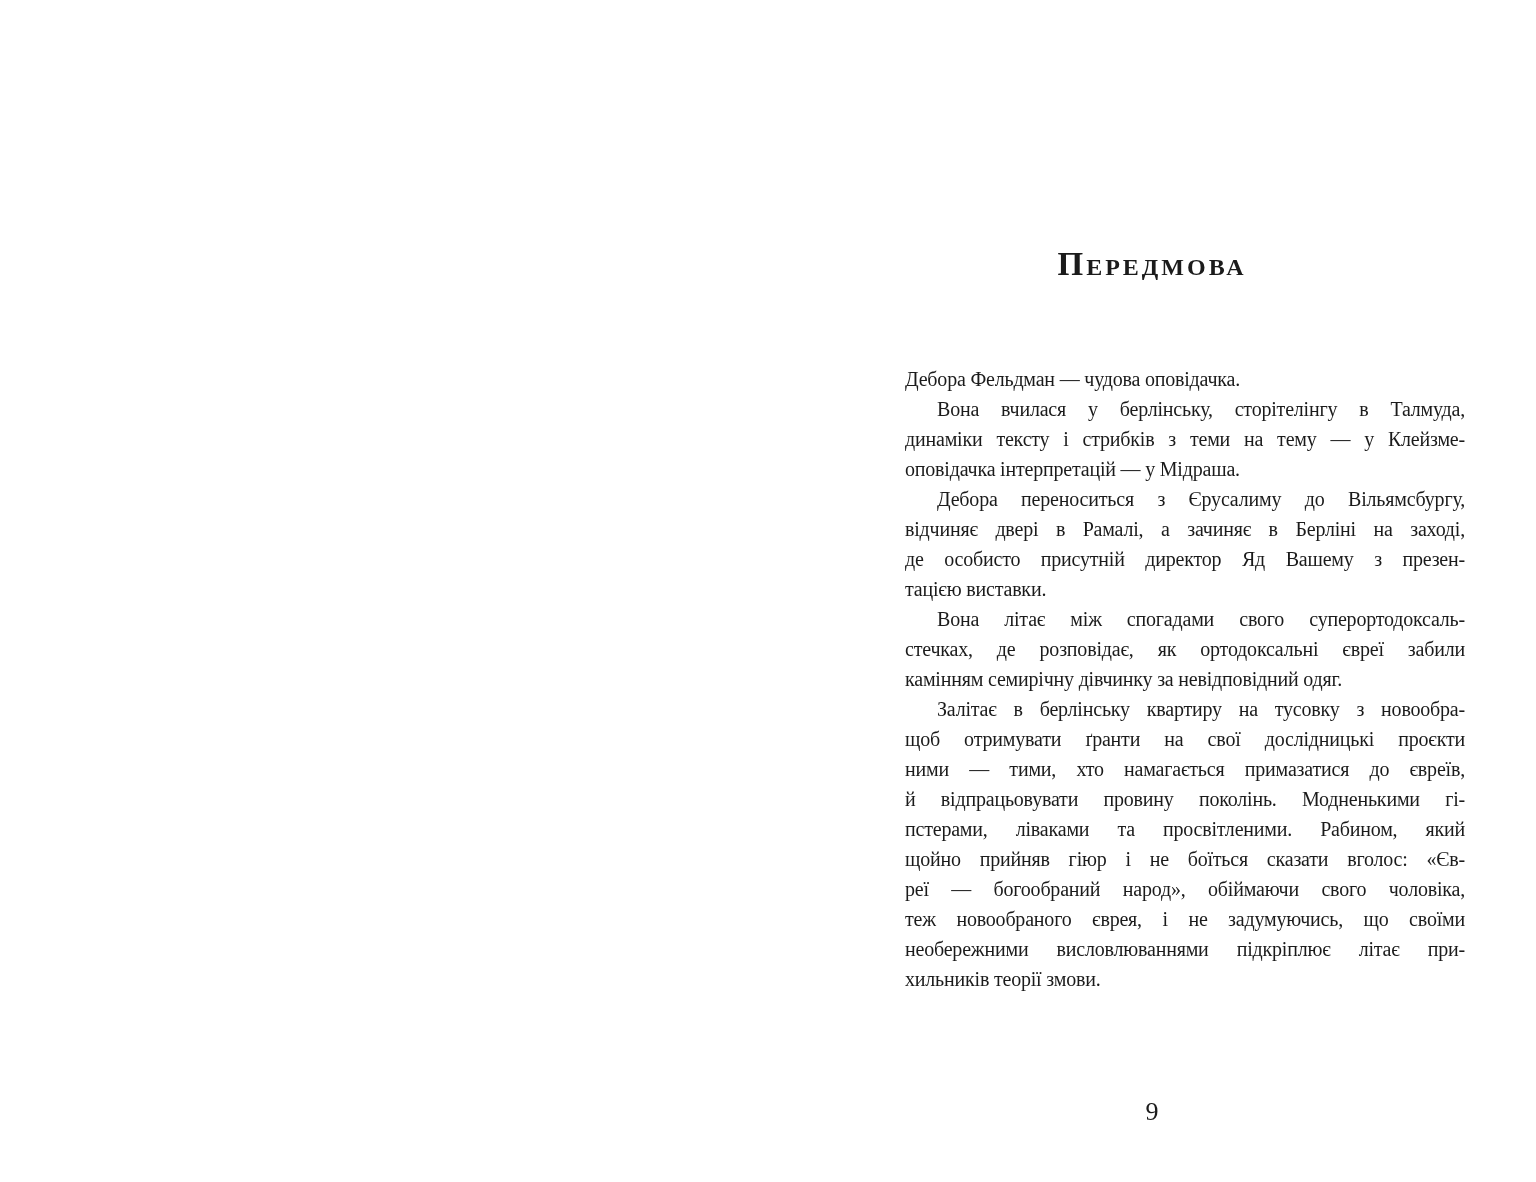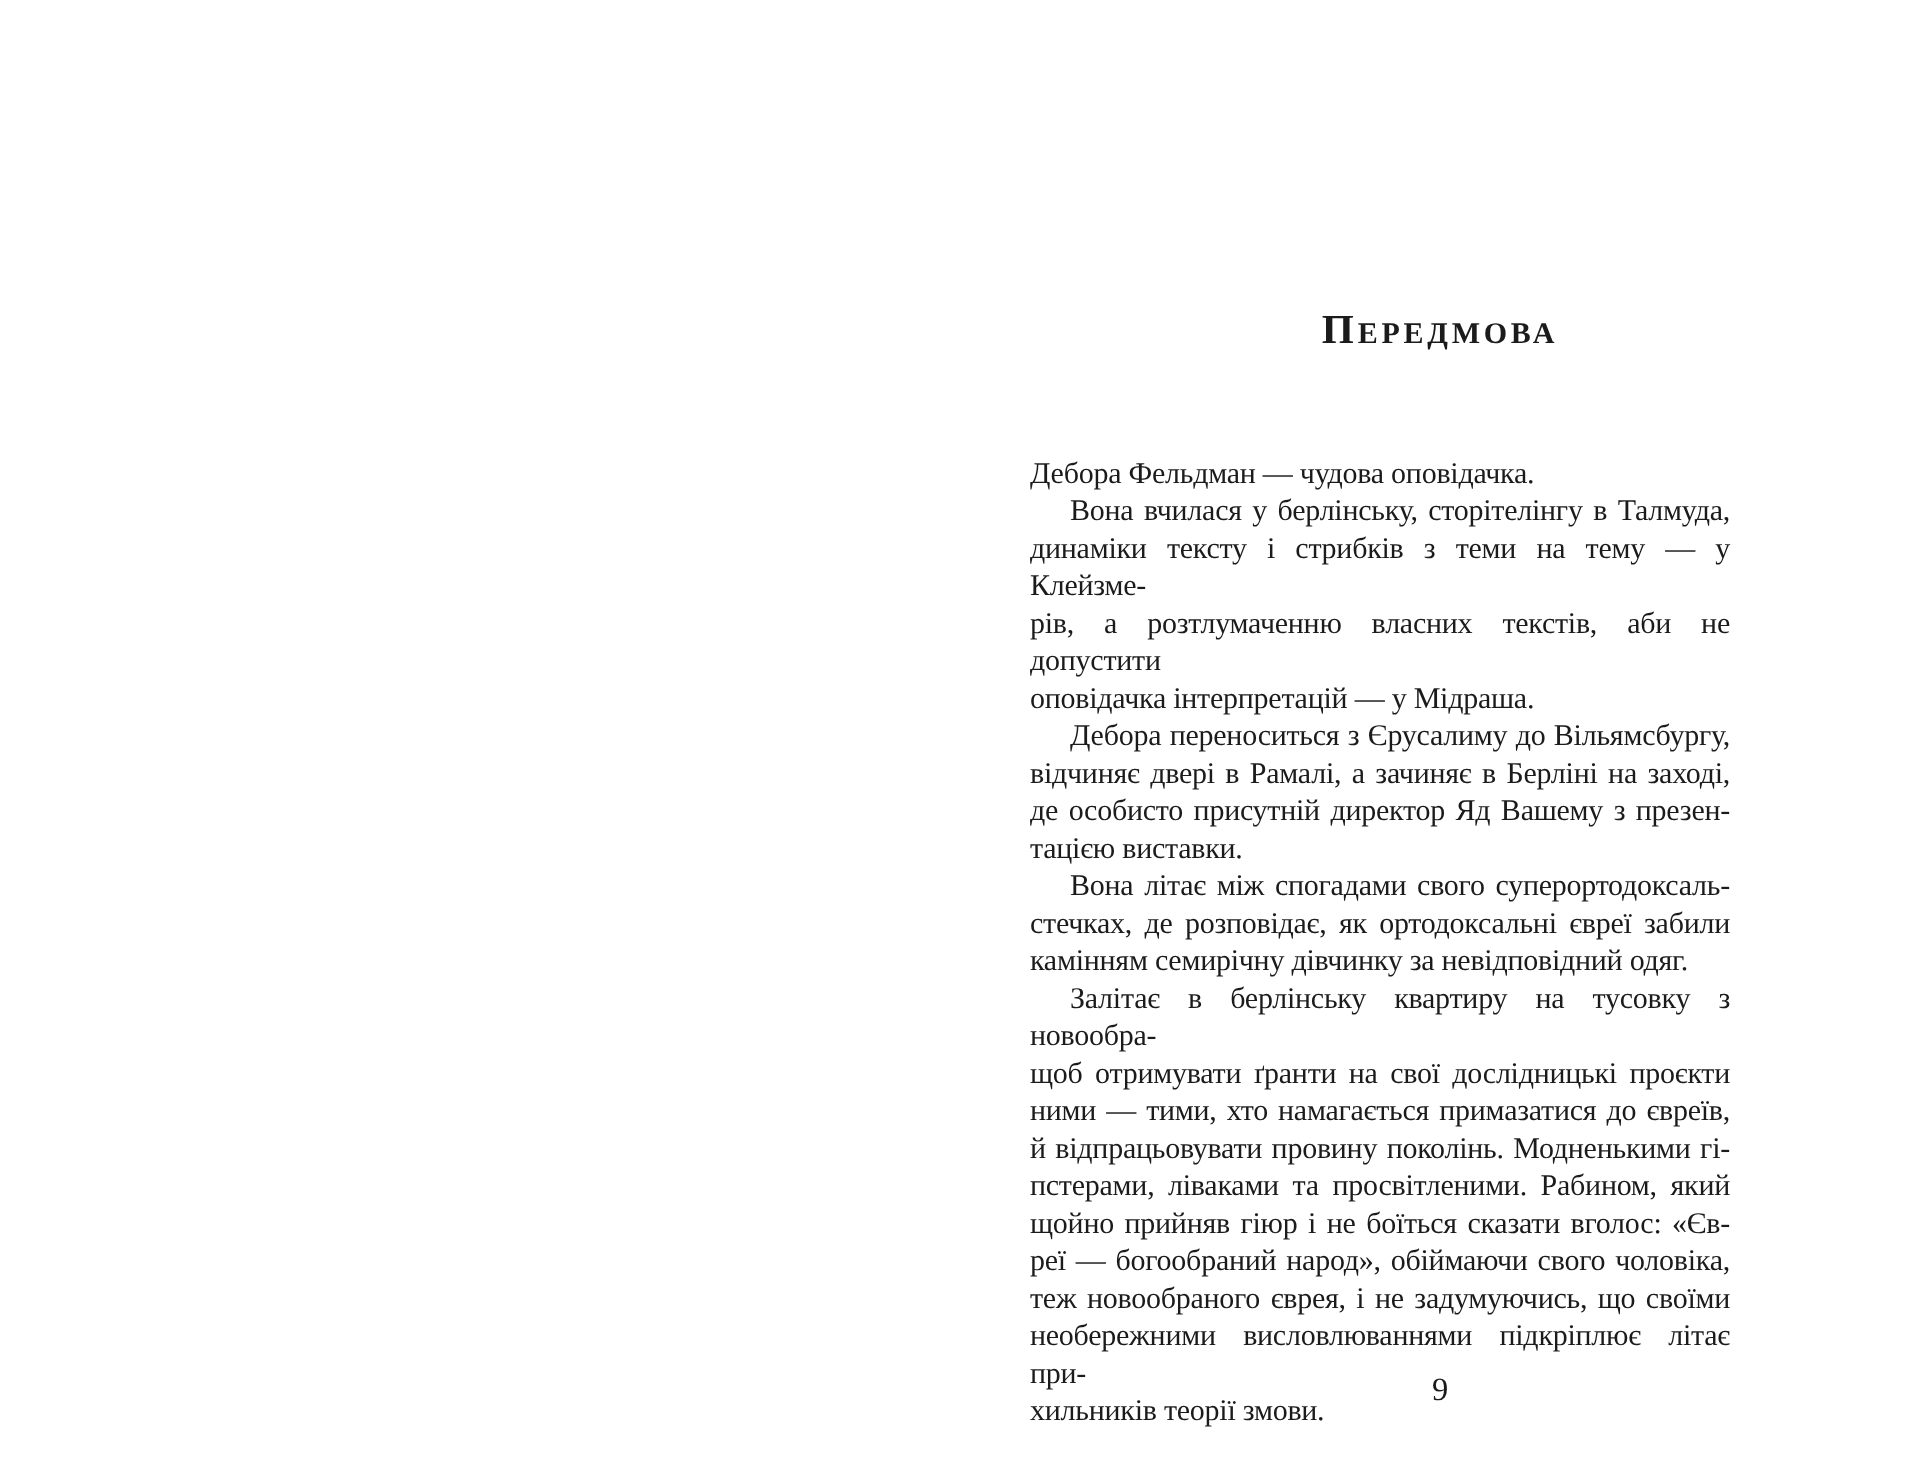--- a/index.html
+++ b/index.html
@@ -25,24 +25,24 @@
     letter-spacing: 3px;
     color: #1b1b1b;
   }
   .title-rest {
     font-size: 24px;
     text-transform: uppercase;
     letter-spacing: 3px;
   }
   .body-text {
     position: absolute;
-    left: 824px;
+    left: 905px;
     top: 364px;
     width: 560px;
-    font-size: 24px;
+    font-size: 20px;
     line-height: 30px;
     letter-spacing: -0.2px;
   }
   .line {
     text-align: justify;
     text-align-last: justify;
     white-space: normal;
   }
   .line.last {
     text-align-last: left;
@@ -63,21 +63,20 @@
 </head>
 <body>
 
 <div class="page">
   <h1 class="chapter-title"><span class="title-initial">П</span><span class="title-rest">ередмова</span></h1>
 
   <div class="body-text">
       <div class="line last">Дебора Фельдман — чудова оповідачка.</div>
       <div class="line indent">Вона вчилася у берлінську, сторітелінгу в Талмуда,</div>
       <div class="line">динаміки тексту і стрибків з теми на тему — у Клейзме-</div>
-      <div class="line">рів, а розтлумаченню власних текстів, аби не допустити</div>
       <div class="line last">оповідачка інтерпретацій — у Мідраша.</div>
       <div class="line indent">Дебора переноситься з Єрусалиму до Вільямсбургу,</div>
       <div class="line">відчиняє двері в Рамалі, а зачиняє в Берліні на заході,</div>
       <div class="line">де особисто присутній директор Яд Вашему з презен-</div>
       <div class="line last">тацією виставки.</div>
       <div class="line indent">Вона літає між спогадами свого суперортодоксаль-</div>
       <div class="line">стечках, де розповідає, як ортодоксальні євреї забили</div>
       <div class="line last">камінням семирічну дівчинку за невідповідний одяг.</div>
       <div class="line indent">Залітає в берлінську квартиру на тусовку з новообра-</div>
       <div class="line">щоб отримувати ґранти на свої дослідницькі проєкти</div>

